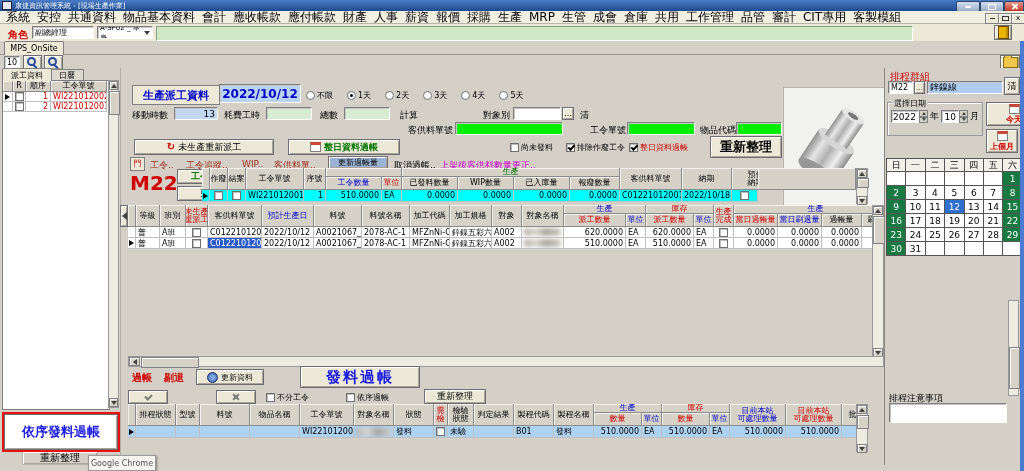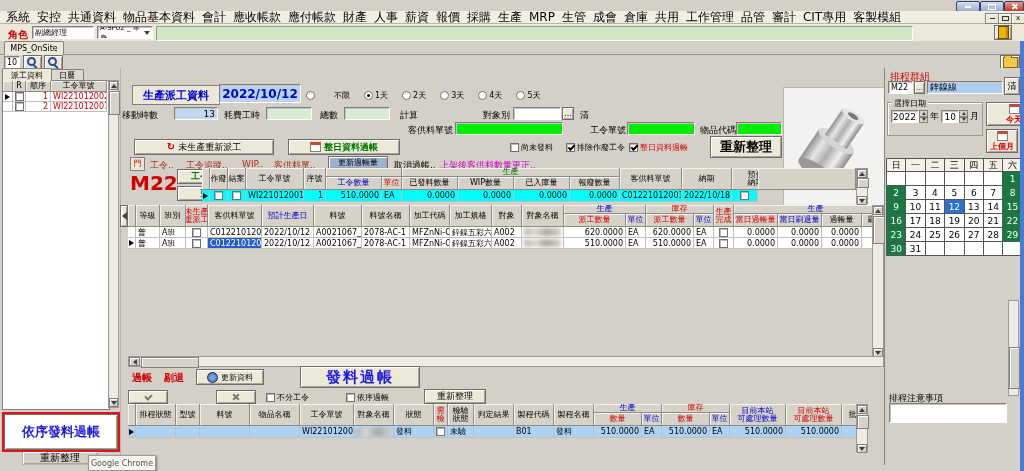--- a/index.html
+++ b/index.html
@@ -78,20 +78,24 @@
 .cal .selday{background:#2f6fd0 !important;color:#fff}
 .annot-border{border:2px solid #e81010}
 .annotation{background:#ee1a1a;color:#7c0000;font-weight:bold;font-size:13px;display:flex;align-items:center;padding-left:2px;letter-spacing:1px}
 .tooltip{background:#f6f5f0;border:1px solid #9a9a9a;box-shadow:1px 1px 2px rgba(0,0,0,.4);color:#555;font-size:8px;display:flex;align-items:center;justify-content:center}
 </style>
 </head>
 <body>
 
 <div id="app">
 
+  <div class="abs titlebar">
+    <div class="title-ico"></div>
+    <div class="nw" style="font-size:7px">康捷資訊管理系統 - [現場生產作業]</div>
+  </div>
   <div class="abs wbtn wb-min">
       <div class="glyph-bar" style="background:#fff;width:6px"></div>
     </div>
   <div class="abs wbtn wb-max">
       <div class="glyph-box" style="border-color:#fff"></div>
     </div>
   <div class="abs wbtn wb-close">
       <div class="glyph-x"></div>
     </div>
 
@@ -220,21 +224,21 @@
       <div class="tr-left"></div>
     </div>
 
   <div class="abs" style="left:132px;top:85px;width:86px;height:18px;border:1px solid #808080;background:#ece9d8;display:flex;align-items:center;justify-content:center">
     <span class="b" style="color:#0000cc;font-size:11px">生產派工資料</span>
   </div>
   <div class="abs fld" style="left:219px;top:84px;width:82px;height:19px;background:#b8d4f0;justify-content:center">
     <span class="b" style="color:#0000c8;font-size:12px">2022/10/12</span>
   </div>
   <div class="abs gr" style="left:306px;top:90px;gap:14px">
-    <span class="gr" style="gap:19px;align-items:center">
+    <span class="gr" style="gap:2px;align-items:center">
         <span class="radio"></span>
         <span class="f8">不限</span>
       </span>
     <span class="gr" style="gap:2px;align-items:center">
         <span class="radio on"></span>
         <span class="f8">1天</span>
       </span>
     <span class="gr" style="gap:2px;align-items:center">
         <span class="radio"></span>
         <span class="f8">2天</span>
@@ -246,21 +250,21 @@
     <span class="gr" style="gap:2px;align-items:center">
         <span class="radio"></span>
         <span class="f8">4天</span>
       </span>
     <span class="gr" style="gap:2px;align-items:center">
         <span class="radio"></span>
         <span class="f8">5天</span>
       </span>
   </div>
 
-  <div class="abs f9 nw" style="left:122px;top:109px">移動時數</div>
+  <div class="abs f9 nw" style="left:132px;top:109px">移動時數</div>
   <div class="abs fld num" style="left:174px;top:107px;width:44px;height:13px;background:#c2d8f0;justify-content:flex-end">
       <span class="f9">13</span>
     </div>
   <div class="abs f9 nw" style="left:224px;top:109px">耗費工時</div>
   <div class="abs fld" style="left:266px;top:107px;width:46px;height:13px;background:#d8ecd4"></div>
   <div class="abs f9 nw" style="left:320px;top:109px">總數</div>
   <div class="abs fld" style="left:344px;top:107px;width:46px;height:13px;background:#d8ecd4"></div>
   <div class="abs f9 nw" style="left:400px;top:109px">計算</div>
   <div class="abs f9 nw" style="left:483px;top:109px">對象別</div>
   <div class="abs fld" style="left:513px;top:107px;width:48px;height:13px"></div>

